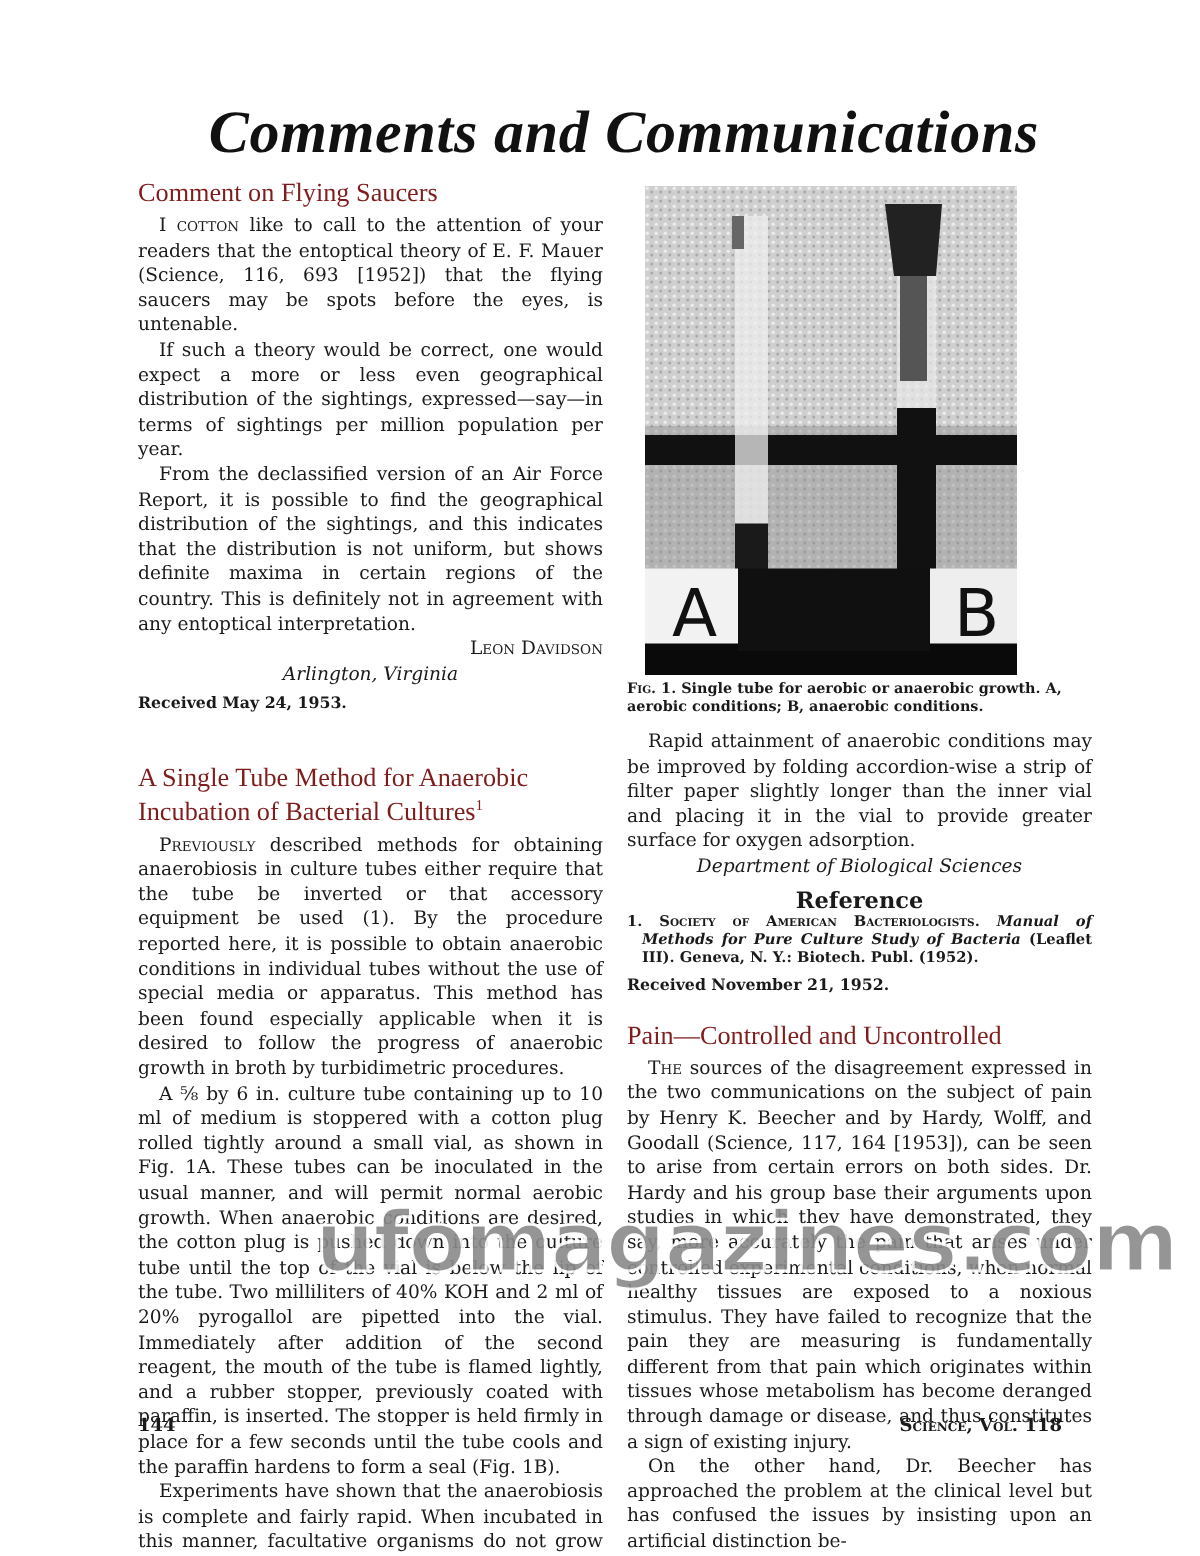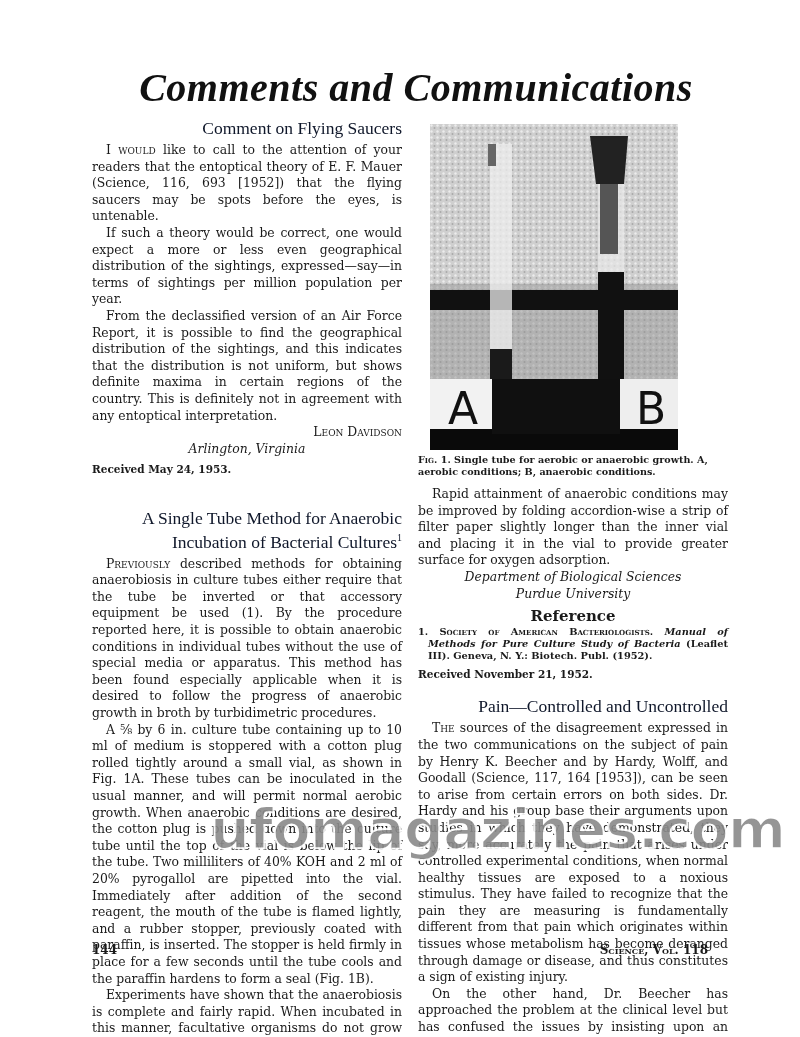--- a/index.html
+++ b/index.html
@@ -4,21 +4,21 @@
 <style>
   html, body { margin: 0; padding: 0; background: #ffffff; }
   body { width: 800px; height: 1037px; position: relative; overflow: hidden;
          font-family: "DejaVu Serif", serif; color: #1a1a1a; }
   .page-title { position: absolute; left: 16px; width: 800px; top: 64px; text-align: center;
                 font-family: "Liberation Serif", serif; font-style: italic; font-weight: bold;
                 font-size: 40px; letter-spacing: 0.5px; color: #111; }
   .col { position: absolute; width: 310px; font-size: 12.4px; line-height: 16.6px; }
   .col-left { left: 92px; top: 118px; }
   .col-right { left: 418px; }
-  .h1 { font-family: "Liberation Serif", serif; font-size: 17.5px; line-height: 20px; color: #0f172a; margin: 0 0 4px 0; text-align: right; }
+  .h1 { font-family: "Liberation Serif", serif; font-size: 17.5px; line-height: 20px; color: #7f1d1d; margin: 0 0 4px 0; }
   .p { text-align: justify; margin: 0; text-indent: 14px; }
   .sc { font-variant: small-caps; }
   .sig { text-align: right; font-variant: small-caps; margin: 0; }
   .aff { font-style: italic; margin: 0; text-align: center; }
   .received { font-size: 10.5px; font-weight: bold; margin: 4px 0 0 0; }
   .caption { font-size: 9.6px; line-height: 12px; font-weight: bold; margin: 0; }
   .ref-head { text-align: center; font-size: 15px; font-weight: bold; margin: 6px 0 1px 0; }
   .ref { font-size: 9.8px; line-height: 12px; font-weight: bold; margin: 0; padding-left: 10px; text-indent: -10px; text-align: justify; }
   .folio { position: absolute; top: 943px; font-size: 12px; font-weight: bold; }
   .figure { position: absolute; left: 430px; top: 124px; width: 248px; height: 326px; background: #d9d9d9; overflow: hidden; }
@@ -27,21 +27,21 @@
                -webkit-text-stroke: 2px #ffffff; opacity: 0.9; white-space: nowrap; margin-top: 44px; }
   em { font-style: italic; }
 </style>
 </head>
 <body>
 
 <div class="page-title">Comments and Communications</div>
 
 <div class="col col-left">
   <div class="h1">Comment on Flying Saucers</div>
-  <p class="p"><span class="sc">I would</span><span> like to call to the attention of your readers that the entoptical theory of E. F. Mauer (Science, 116, 693 [1952]) that the flying saucers may be spots before the eyes, is untenable.</span></p>
+  <p class="p"><span class="sc">I cotton</span><span> like to call to the attention of your readers that the entoptical theory of E. F. Mauer (Science, 116, 693 [1952]) that the flying saucers may be spots before the eyes, is untenable.</span></p>
   <p class="p">If such a theory would be correct, one would expect a more or less even geographical distribution of the sightings, expressed—say—in terms of sightings per million population per year.</p>
   <p class="p">From the declassified version of an Air Force Report, it is possible to find the geographical distribution of the sightings, and this indicates that the distribution is not uniform, but shows definite maxima in certain regions of the country. This is definitely not in agreement with any entoptical interpretation.</p>
   <p class="sig">Leon Davidson</p>
   <p class="aff">Arlington, Virginia</p>
   <p class="received">Received May 24, 1953.</p>
 
   <div style="height:30px"></div>
   <div class="h1">
     <span>A Single Tube Method for Anaerobic</span><br>
     <span>Incubation of Bacterial Cultures</span><sup style="font-size:10px">1</sup>
@@ -81,21 +81,20 @@
     <text x="18" y="300" font-family="DejaVu Sans, sans-serif" font-size="44" fill="#111">A</text>
     <text x="206" y="300" font-family="DejaVu Sans, sans-serif" font-size="44" fill="#111">B</text>
   </svg>
 </div>
 
 <div class="col col-right" style="top:454px">
   <p class="caption"><span class="sc">Fig. 1.</span><span>  Single tube for aerobic or anaerobic growth. A, aerobic conditions; B, anaerobic conditions.</span></p>
   <div style="height:8px"></div>
   <p class="p">Rapid attainment of anaerobic conditions may be improved by folding accordion-wise a strip of filter paper slightly longer than the inner vial and placing it in the vial to provide greater surface for oxygen adsorption.</p>
   <p class="aff">Department of Biological Sciences</p>
-  <p class="aff">Purdue University</p>
   <p class="ref-head">Reference</p>
   <p class="ref"><span>1.</span> <span class="sc">Society of American Bacteriologists.</span> <em>Manual of Methods for Pure Culture Study of Bacteria</em> <span>(Leaflet III). Geneva, N. Y.: Biotech. Publ. (1952).</span></p>
   <p class="received">Received November 21, 1952.</p>
   <div style="height:14px"></div>
   <div class="h1">Pain—Controlled and Uncontrolled</div>
   <p class="p"><span class="sc">The</span><span> sources of the disagreement expressed in the two communications on the subject of pain by Henry K. Beecher and by Hardy, Wolff, and Goodall (Science, 117, 164 [1953]), can be seen to arise from certain errors on both sides. Dr. Hardy and his group base their arguments upon studies in which they have demonstrated, they say, more accurately the pain that arises under controlled experimental conditions, when normal healthy tissues are exposed to a noxious stimulus. They have failed to recognize that the pain they are measuring is fundamentally different from that pain which originates within tissues whose metabolism has become deranged through damage or disease, and thus constitutes a sign of existing injury.</span></p>
   <p class="p">On the other hand, Dr. Beecher has approached the problem at the clinical level but has confused the issues by insisting upon an artificial distinction be-</p>
 </div>
 
 <div class="folio" style="left:92px">144</div>

